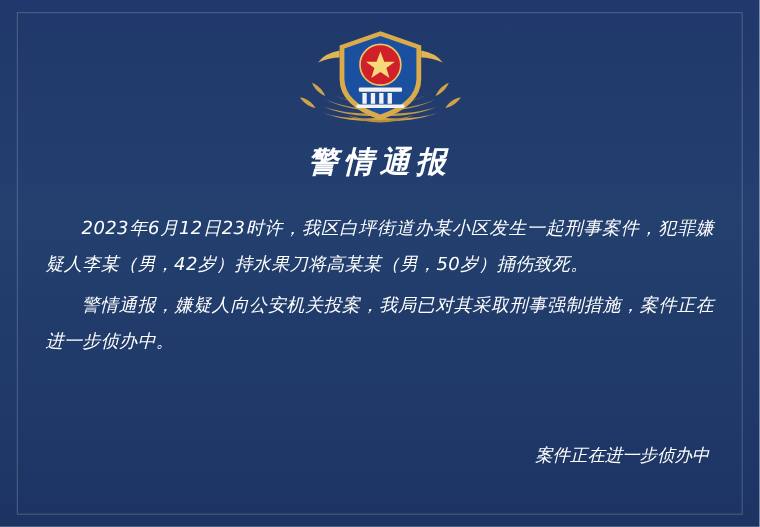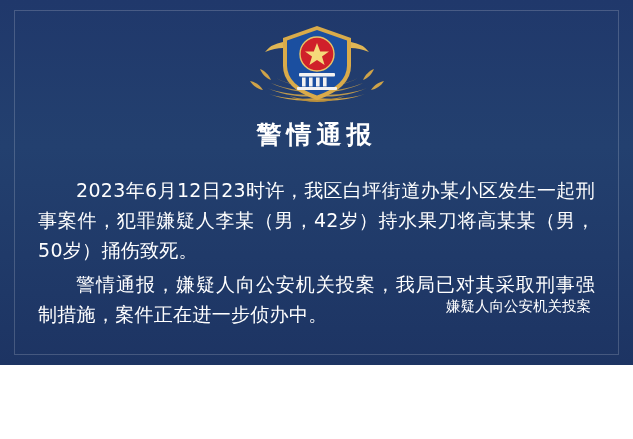--- a/index.html
+++ b/index.html
@@ -6,23 +6,24 @@
     margin: 0;
     padding: 0;
     background: #ffffff;
   }
   body {
     font-family: "DejaVu Sans", "Liberation Sans", sans-serif;
   }
   .screen {
     position: relative;
     width: 633px;
-    height: 365px;
+    height: 439px;
     overflow: hidden;
     background: #1e3a6e;
+    font-style: italic;
   }
   
   .bg {
     position: absolute;
     inset: 0;
     background: linear-gradient(180deg, #20386b 0%, #23406f 40%, #1d3463 100%);
   }
   
   .inner-border {
     position: absolute;
@@ -66,21 +67,21 @@
     letter-spacing: 5px;
     font-family: "DejaVu Sans", "Liberation Sans", sans-serif;
   }
   
   .body-text {
     position: absolute;
     top: 175px;
     left: 38px;
     right: 38px;
     color: #ffffff;
-    font-size: 19px;
+    font-size: 15px;
     line-height: 30px;
     text-align: justify;
     letter-spacing: 0.3px;
   }
   .para {
     text-indent: 2em;
     margin: 0 0 4px 0;
   }
   
   .signature {
@@ -148,17 +149,17 @@
     </div>
 
     <div class="title">警情通报</div>
 
     <div class="body-text">
       <p class="para">2023年6月12日23时许，我区白坪街道办某小区发生一起刑事案件，犯罪嫌疑人李某（男，42岁）持水果刀将高某某（男，50岁）捅伤致死。</p>
       <p class="para">警情通报，嫌疑人向公安机关投案，我局已对其采取刑事强制措施，案件正在进一步侦办中。</p>
     </div>
 
     <div class="signature">
-      <span class="sig-line">嫌疑人向公安机关投案</span>
+      <span class="sig-line">案件正在进一步侦办中</span>
     </div>
 
   </div>
 </div>
 
 </body></html>

